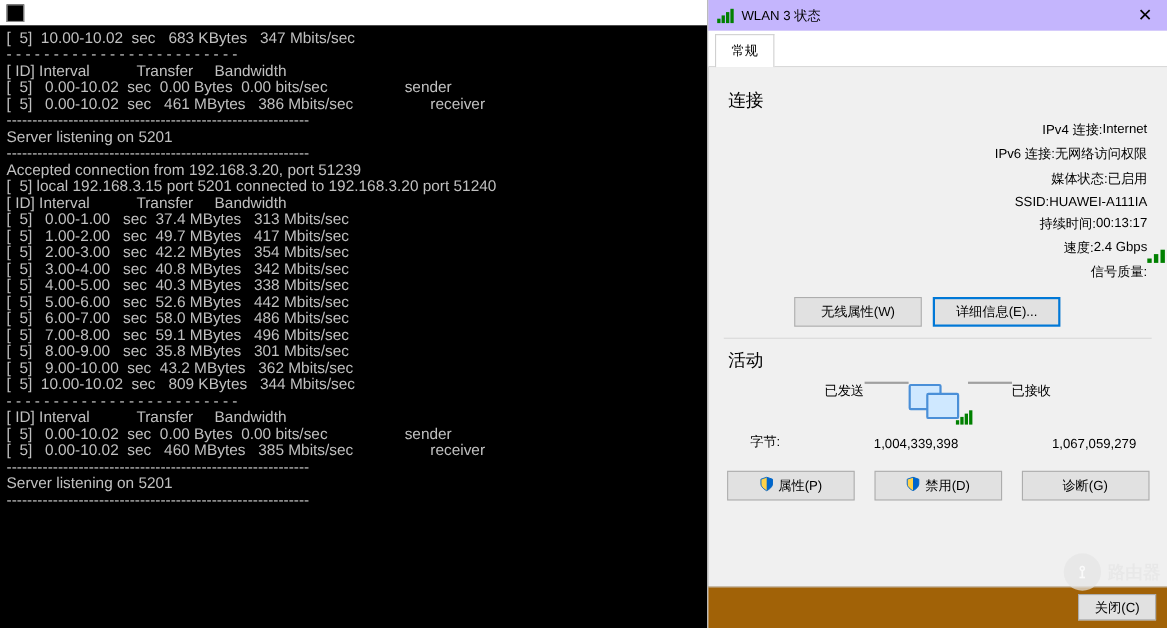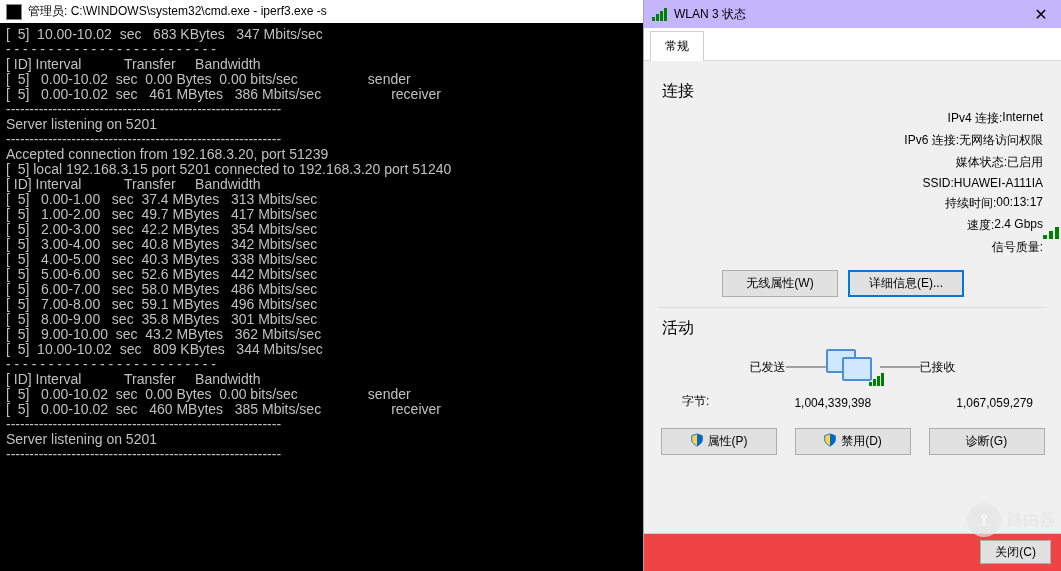--- a/index.html
+++ b/index.html
@@ -21,47 +21,46 @@
   .tab{padding:6px 14px;border:1px solid #d0d0d0;border-bottom:none;background:#fff;font-size:12px;position:relative;top:1px}
   .panel{padding:14px 18px 10px 18px}
   .group-title{font-size:16px;margin:6px 0 8px 0}
   .kv{display:flex;justify-content:flex-end;font-size:12px;margin:5px 0 5px 20px}
   .kv .k{color:#000}
   .kv .v{color:#000;text-align:right}
   .btn-row{display:flex;gap:10px;margin:14px 0 6px 60px}
   .btn{border:1px solid #adadad;background:#e1e1e1;padding:4px 14px;font-size:12px;min-width:86px;text-align:center;cursor:default}
   .btn.focus{border:2px solid #0078d7;padding:3px 13px}
   .act-row{display:flex;align-items:flex-end;justify-content:space-between;margin:6px 10px 0 20px;font-size:12px}
-  .act-label-row{display:flex;align-items:center;justify-content:center;margin:6px 0}
+  .act-label-row{display:flex;justify-content:center;margin:6px 0}
   .dash{width:40px;height:1px;border-top:2px solid #a0a0a0}
   .comp-icon{width:54px;height:40px;position:relative}
   .scr{position:absolute;width:26px;height:20px;background:#cfe8ff;border:2px solid #4a8fd8;border-radius:2px}
   .scr.a{left:0;top:2px}
   .scr.b{left:16px;top:10px}
   .mini-bars{position:absolute;right:-4px;bottom:-2px}
   .mini-bars span{display:inline-block;width:3px;background:#008000;margin-left:1px}
   .mini-bars .m1{height:4px}.mini-bars .m2{height:7px}.mini-bars .m3{height:10px}.mini-bars .m4{height:13px}
   .sig{width:40px;height:18px;position:relative}
   .sig span{position:absolute;bottom:0;width:4px;background:#008000}
   .sig .s1{left:0;height:4px}.sig .s2{left:6px;height:8px}.sig .s3{left:12px;height:12px}
   .shield{width:14px;height:14px;display:inline-block;vertical-align:-2px;margin-right:4px}
   .shield svg{width:14px;height:14px}
   .bottom-btns{display:flex;gap:18px;justify-content:center;margin:18px 0 6px 0}
-  .close-row{border-top:1px solid #d0d0d0;padding:10px;text-align:right;position:absolute;bottom:0;left:0;right:0;background:#ef4444}
+  .close-row{border-top:1px solid #d0d0d0;padding:10px;text-align:right;position:absolute;bottom:0;left:0;right:0;background:#a16207}
   .watermark{position:absolute;right:6px;bottom:34px;display:flex;align-items:center;color:#e6e6e6;font-size:16px;font-weight:bold;opacity:.7}
   .watermark .circ{width:34px;height:34px;border-radius:50%;background:#e6e6e6;margin-right:6px;display:flex;align-items:center;justify-content:center;color:#fff}
   .hr{border-top:1px solid #d9d9d9;margin:10px -4px}
 </style>
 </head>
 <body>
 
 <div class="terminal">
   <div class="term-title">
     <span class="cmd-icon"></span>
-    <span>管理员: C:\WINDOWS\system32\cmd.exe - iperf3.exe  -s</span>
   </div>
   <div class="term-body" id="term-body">[  5]  10.00-10.02  sec   683 KBytes   347 Mbits/sec
 - - - - - - - - - - - - - - - - - - - - - - - - -
 [ ID] Interval           Transfer     Bandwidth
 [  5]   0.00-10.02  sec  0.00 Bytes  0.00 bits/sec                  sender
 [  5]   0.00-10.02  sec   461 MBytes   386 Mbits/sec                  receiver
 -----------------------------------------------------------
 Server listening on 5201
 -----------------------------------------------------------
 Accepted connection from 192.168.3.20, port 51239

